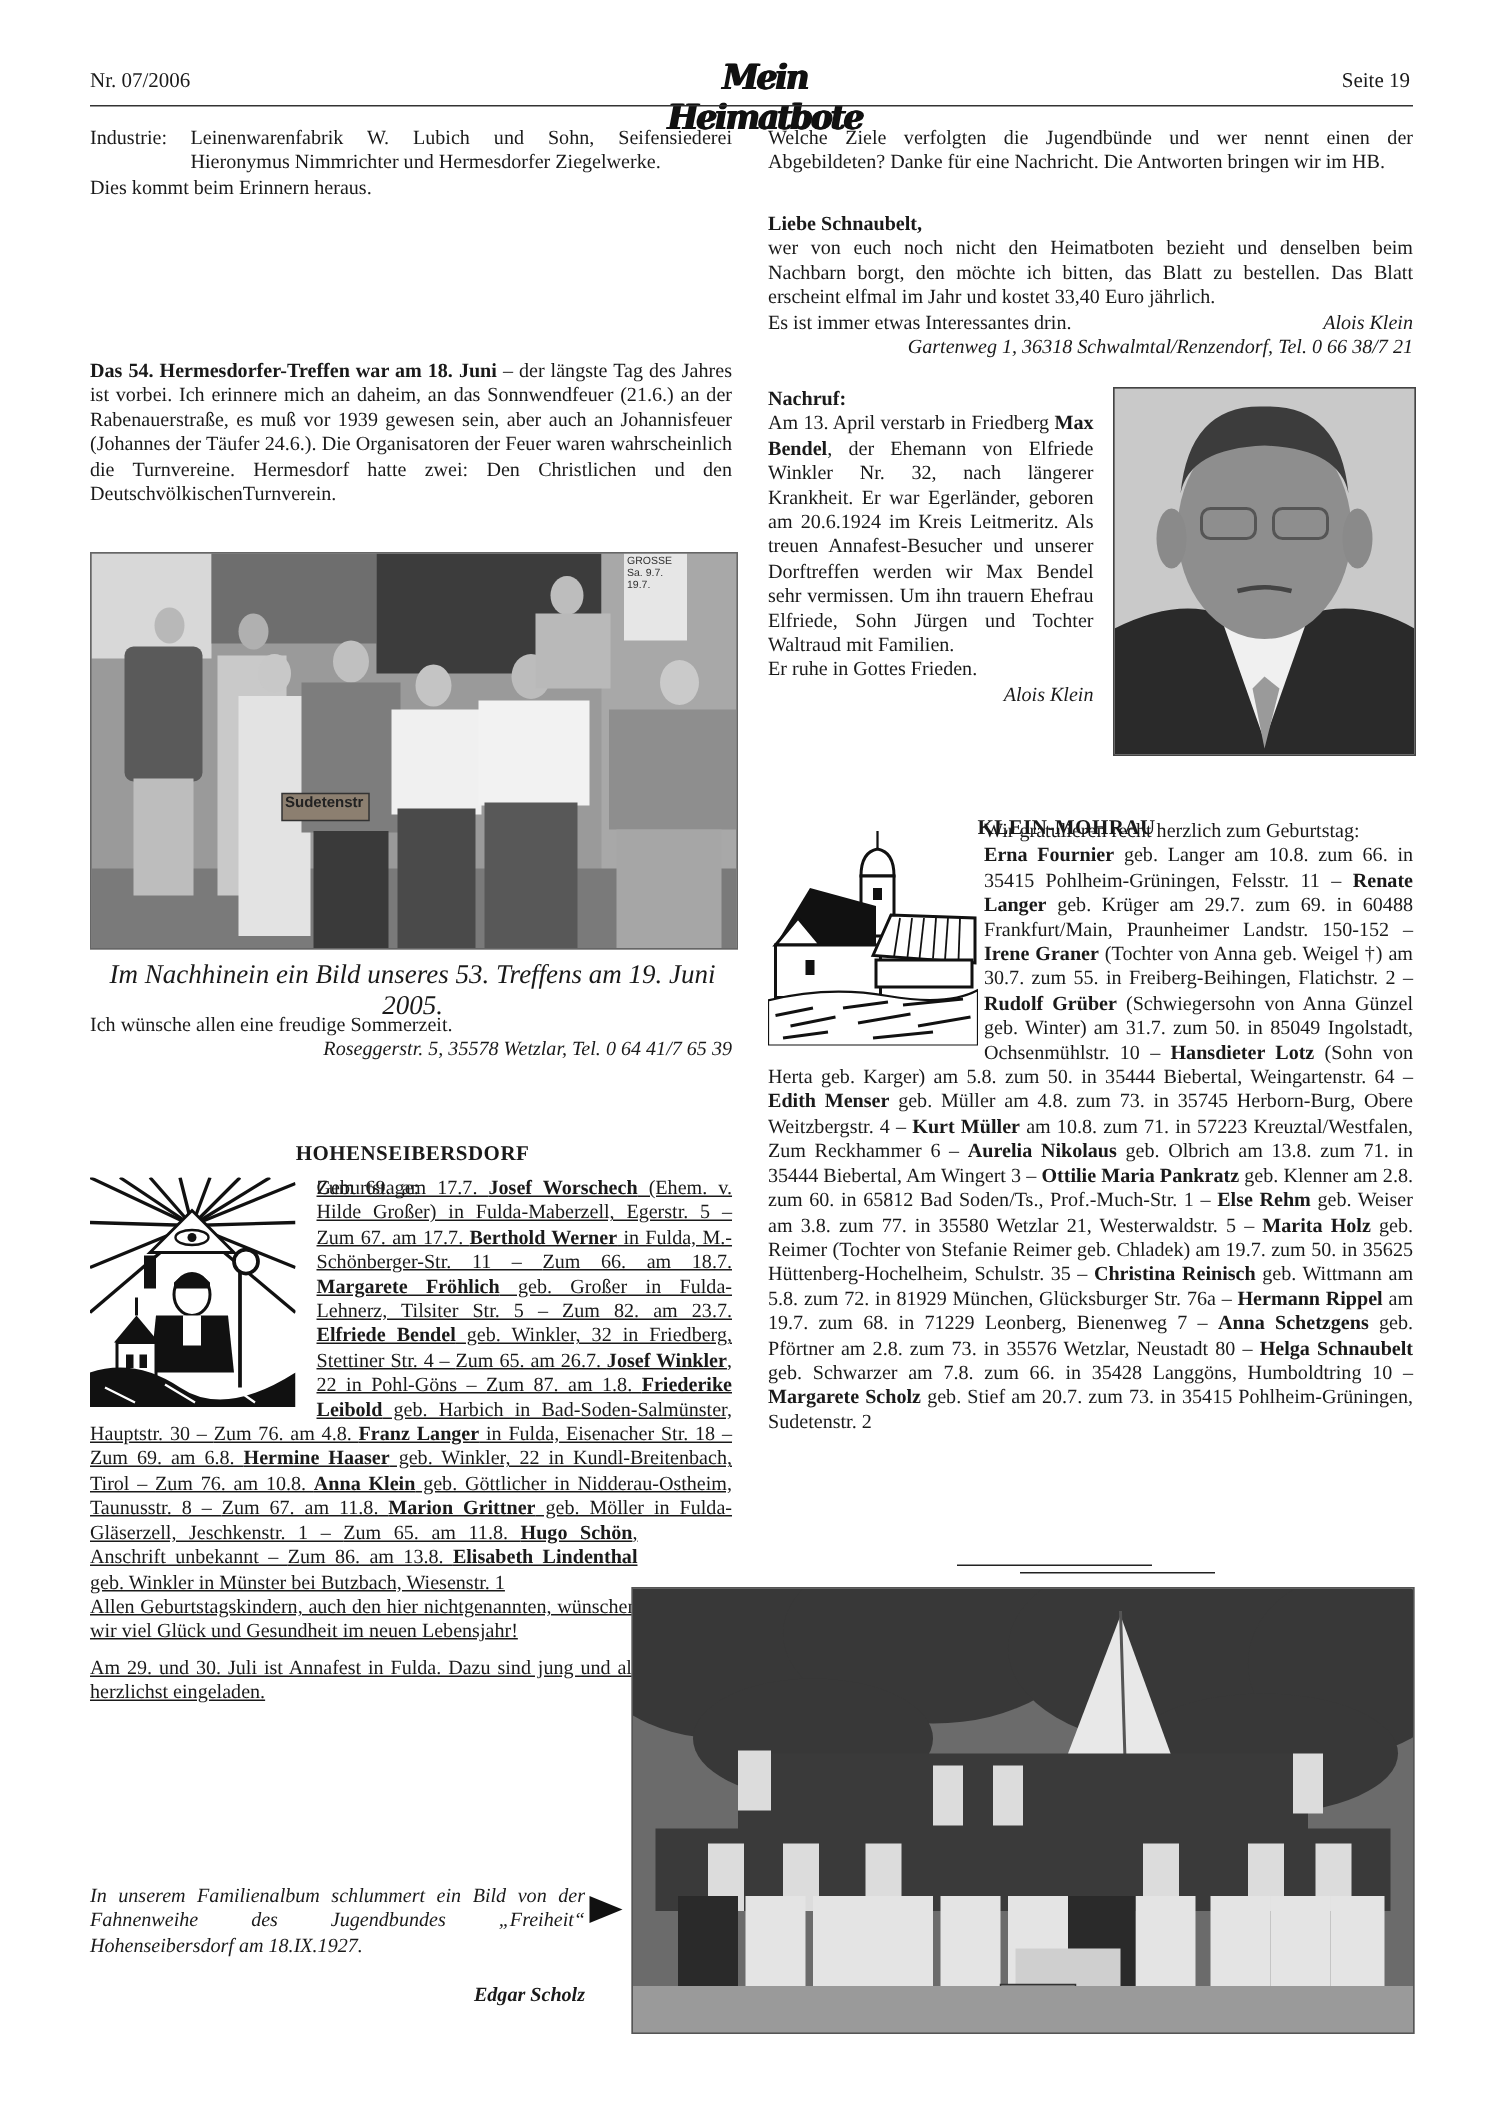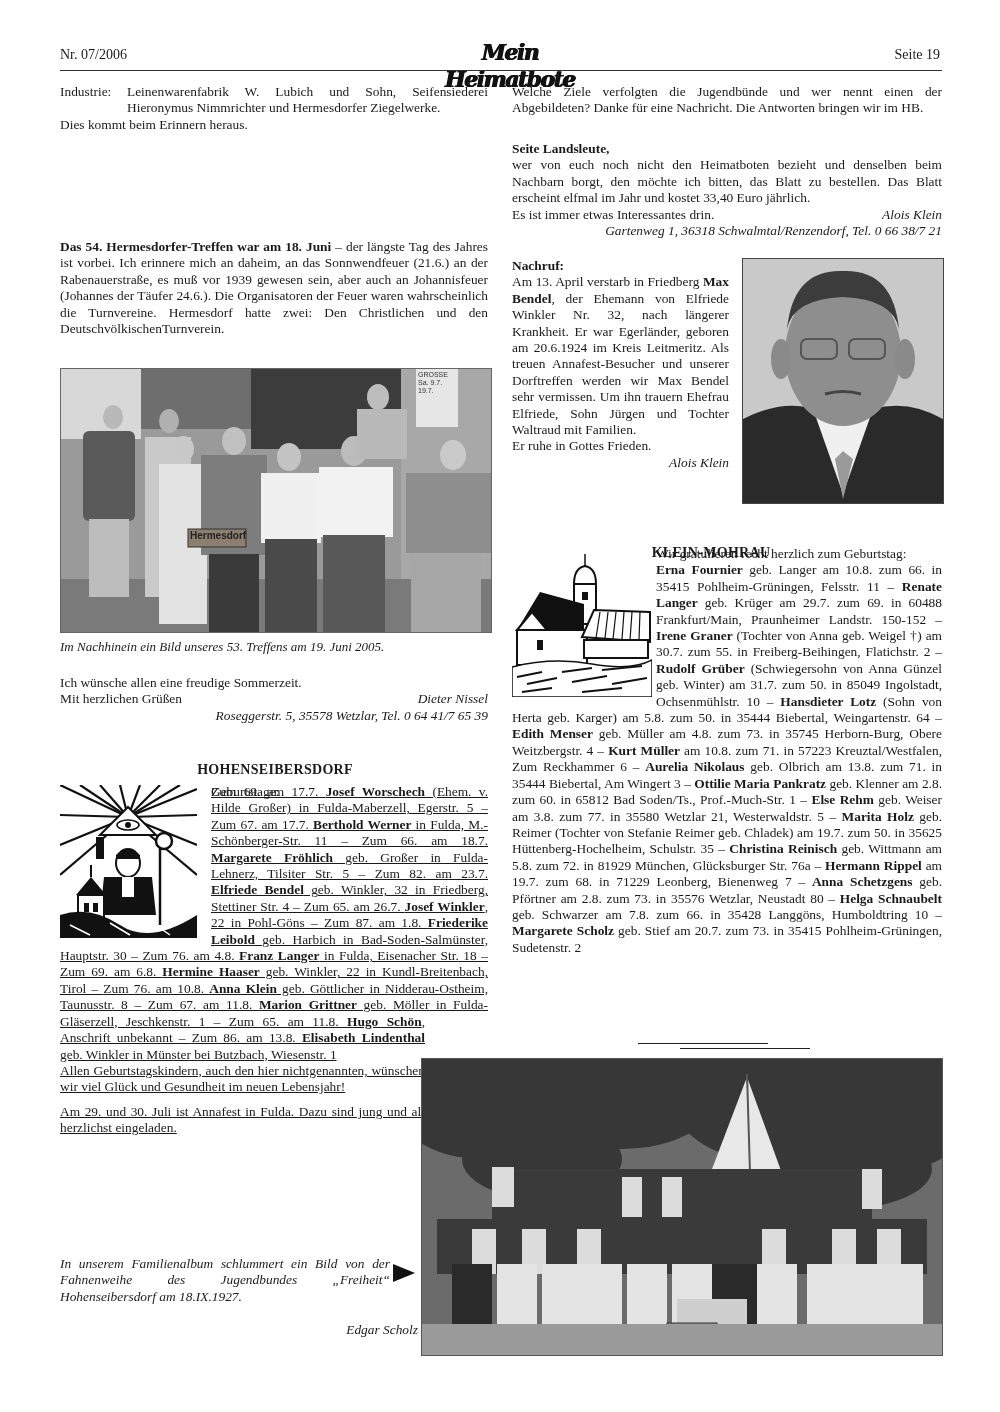--- a/index.html
+++ b/index.html
@@ -17,21 +17,21 @@
   #hdr-page { right: 60px; top: 47px; font-size: 14px; }
   #masthead { left: 410px; top: 38px; width: 200px; height: 28px;
               font-family: "DejaVu Serif", serif; font-weight: bold; font-size: 23px;
               letter-spacing: -1.5px; color: #111; transform: scaleX(0.95); text-align:center;
               text-shadow: 0.6px 0 0 #111, -0.6px 0 0 #111; font-style: italic; }
   #hdr-rule { left: 60px; top: 70px; width: 882px; height: 0; border-top: 1.6px solid #333; }
 
   
   .photo { background: #8a8a8a; overflow: hidden; }
   .photo svg { display: block; width: 100%; height: 100%; }
-  .caption-it { font-style: italic; font-size: 13px; }
+  .caption-it { font-style: italic; font-size: 18px; text-align: center; }
 
   .heading { font-weight: bold; font-size: 14px; letter-spacing: 0.3px; }
 
   .hang { display: flex; }
   .hang .lbl { width: 67px; flex: none; }
   .hang .val { flex: 1; text-align: justify; }
 
   .rule-short { height: 0; border-top: 1.5px solid #222; }
 </style>
 </head>
@@ -81,36 +81,32 @@
       <rect x="258" y="98" width="74" height="70" fill="#f2f2f2"></rect>
       <rect x="262" y="166" width="62" height="97" fill="#585858"></rect>
       <ellipse cx="392" cy="86" rx="13" ry="15" fill="#cacaca"></ellipse>
       <rect x="345" y="104" width="85" height="80" fill="#8e8e8e"></rect>
       <rect x="350" y="184" width="70" height="79" fill="#a6a6a6"></rect>
       <ellipse cx="317" cy="28" rx="11" ry="13" fill="#bdbdbd"></ellipse>
       <rect x="296" y="40" width="50" height="50" fill="#b9b9b9"></rect>
     </g>
     <rect x="127" y="160" width="58" height="18" fill="#8c7f70" stroke="#333" stroke-width="1"></rect>
   </svg>
-  <div class="abs" style="left:129px; top:161px; font-size:10px; color:#222; font-family:'Liberation Sans',sans-serif; font-weight:bold;">Hermesdorf</div>
+  <div class="abs" style="left:129px; top:161px; font-size:10px; color:#222; font-family:'Liberation Sans',sans-serif; font-weight:bold;">Sudetenstr</div>
   <div class="abs" style="left:357px; top:2px; font-size:7px; line-height:8px; color:#333; font-family:'Liberation Sans',sans-serif;">
     <div>GROSSE</div>
     <div>Sa. 9.7.</div>
     <div>19.7.</div>
   </div>
 </div>
 
 <div class="abs caption-it" style="left:60px; top:639px; width:430px;">Im Nachhinein ein Bild unseres 53. Treffens am 19. Juni 2005.</div>
 
 <div class="abs txt" style="left:60px; top:675px; width:428px;">
   <div>Ich wünsche allen eine freudige Sommerzeit.</div>
-  <div style="display:flex; justify-content:space-between;">
-    <span>Mit herzlichen Grüßen</span>
-    <span class="it">Dieter Nissel</span>
-  </div>
   <div class="it right">Roseggerstr. 5, 35578 Wetzlar, Tel. 0 64 41/7 65 39</div>
 </div>
 
 <div class="abs heading center" style="left:60px; top:762px; width:430px;">HOHENSEIBERSDORF</div>
 
 <div class="abs" style="left:60px; top:785px; width:137px; height:153px; background:#fff;">
   <svg viewBox="0 0 137 153" width="137" height="153">
     <rect x="0" y="0" width="137" height="153" fill="#ffffff"></rect>
     <g stroke="#111" stroke-width="2.2" fill="none">
       <line x1="68" y1="32" x2="0" y2="0"></line>
@@ -158,21 +154,21 @@
   <div style="float:right; clear:right; width:63px; height:260px;"></div>
   <span><span>Zum 69. am 17.7. </span><b>Josef Worschech</b><span> (Ehem. v. Hilde Großer) in Fulda-Maberzell, Egerstr. 5 – </span></span><span><span>Zum 67. am 17.7. </span><b>Berthold Werner</b><span> in Fulda, M.-Schönberger-Str. 11 – </span></span><span><span>Zum 66. am 18.7. </span><b>Margarete Fröhlich</b><span> geb. Großer in Fulda-Lehnerz, Tilsiter Str. 5 – </span></span><span><span>Zum 82. am 23.7. </span><b>Elfriede Bendel</b><span> geb. Winkler, 32 in Friedberg, Stettiner Str. 4 – </span></span><span><span>Zum 65. am 26.7. </span><b>Josef Winkler</b><span>, 22 in Pohl-Göns – </span></span><span><span>Zum 87. am 1.8. </span><b>Friederike Leibold</b><span> geb. Harbich in Bad-Soden-Salmünster, Hauptstr. 30 – </span></span><span><span>Zum 76. am 4.8. </span><b>Franz Langer</b><span> in Fulda, Eisenacher Str. 18 – </span></span><span><span>Zum 69. am 6.8. </span><b>Hermine Haaser</b><span> geb. Winkler, 22 in Kundl-Breitenbach, Tirol – </span></span><span><span>Zum 76. am 10.8. </span><b>Anna Klein</b><span> geb. Göttlicher in Nidderau-Ostheim, Taunusstr. 8 – </span></span><span><span>Zum 67. am 11.8. </span><b>Marion Grittner</b><span> geb. Möller in Fulda-Gläserzell, Jeschkenstr. 1 – </span></span><span><span>Zum 65. am 11.8. </span><b>Hugo Schön</b><span>, Anschrift unbekannt – </span></span><span><span>Zum 86. am 13.8. </span><b>Elisabeth Lindenthal</b><span> geb. Winkler in Münster bei Butzbach, Wiesenstr. 1</span></span>
   <div>Allen Geburtstagskindern, auch den hier nichtgenannten, wünschen wir viel Glück und Gesundheit im neuen Lebensjahr!</div>
   <div style="height:8px;"></div>
   <div>Am 29. und 30. Juli ist Annafest in Fulda. Dazu sind jung und alt herzlichst eingeladen.</div>
 </div>
 
 <div class="abs txt it" style="left:60px; top:1256px; width:330px;">In unserem Familienalbum schlummert ein Bild von der Fahnenweihe des Jugendbundes „Freiheit“ Hohenseibersdorf am 18.IX.1927.</div>
 <div class="abs" style="left:393px; top:1264px; width:0; height:0; border-top:9px solid transparent; border-bottom:9px solid transparent; border-left:22px solid #111;"></div>
 
-<div class="abs txt it right" style="left:72px; top:1322px; width:346px;">
+<div class="abs txt it right" style="left:44px; top:1322px; width:346px;font-weight:bold;">
   <div>Edgar Scholz</div>
 </div>
 
 <div class="abs photo" style="left:421px; top:1058px; width:520px; height:296px; border:1px solid #555;">
   <svg viewBox="0 0 520 296" preserveAspectRatio="none">
     <rect x="0" y="0" width="520" height="296" fill="#6b6b6b"></rect>
     <g fill="#2f2f2f" opacity="0.85">
       <ellipse cx="60" cy="40" rx="90" ry="60"></ellipse>
         <ellipse cx="200" cy="30" rx="100" ry="60"></ellipse>
       <ellipse cx="360" cy="40" rx="110" ry="65"></ellipse>
@@ -213,21 +209,21 @@
     <rect x="290" y="205" width="45" height="60" fill="#2a2a2a"></rect>
     <rect x="255" y="240" width="70" height="25" fill="#cfcfcf"></rect>
     <rect x="245" y="264" width="50" height="26" fill="#8a8a8a" stroke="#333"></rect>
     <rect x="0" y="265" width="520" height="31" fill="#9a9a9a"></rect>
   </svg>
 </div>
 
 <div class="abs txt" style="left:512px; top:84px; width:430px;">Welche Ziele verfolgten die Jugendbünde und wer nennt einen der Abgebildeten? Danke für eine Nachricht. Die Antworten bringen wir im HB.</div>
 
 <div class="abs txt" style="left:512px; top:141px; width:430px;">
-  <b>Seite Landsleute,</b>
+  <b>Liebe Schnaubelt,</b>
   <div>wer von euch noch nicht den Heimatboten bezieht und denselben beim Nachbarn borgt, den möchte ich bitten, das Blatt zu bestellen. Das Blatt erscheint elfmal im Jahr und kostet 33,40 Euro jährlich.</div>
   <div style="display:flex; justify-content:space-between;font-family:Liberation Serif, serif;">
     <span>Es ist immer etwas Interessantes drin.</span>
     <span class="it">Alois Klein</span>
   </div>
   <div class="it right">Gartenweg 1, 36318 Schwalmtal/Renzendorf, Tel. 0 66 38/7 21</div>
 </div>
 
 <div class="abs txt" style="left:512px; top:258px; width:217px;">
   <b>Nachruf:</b>

